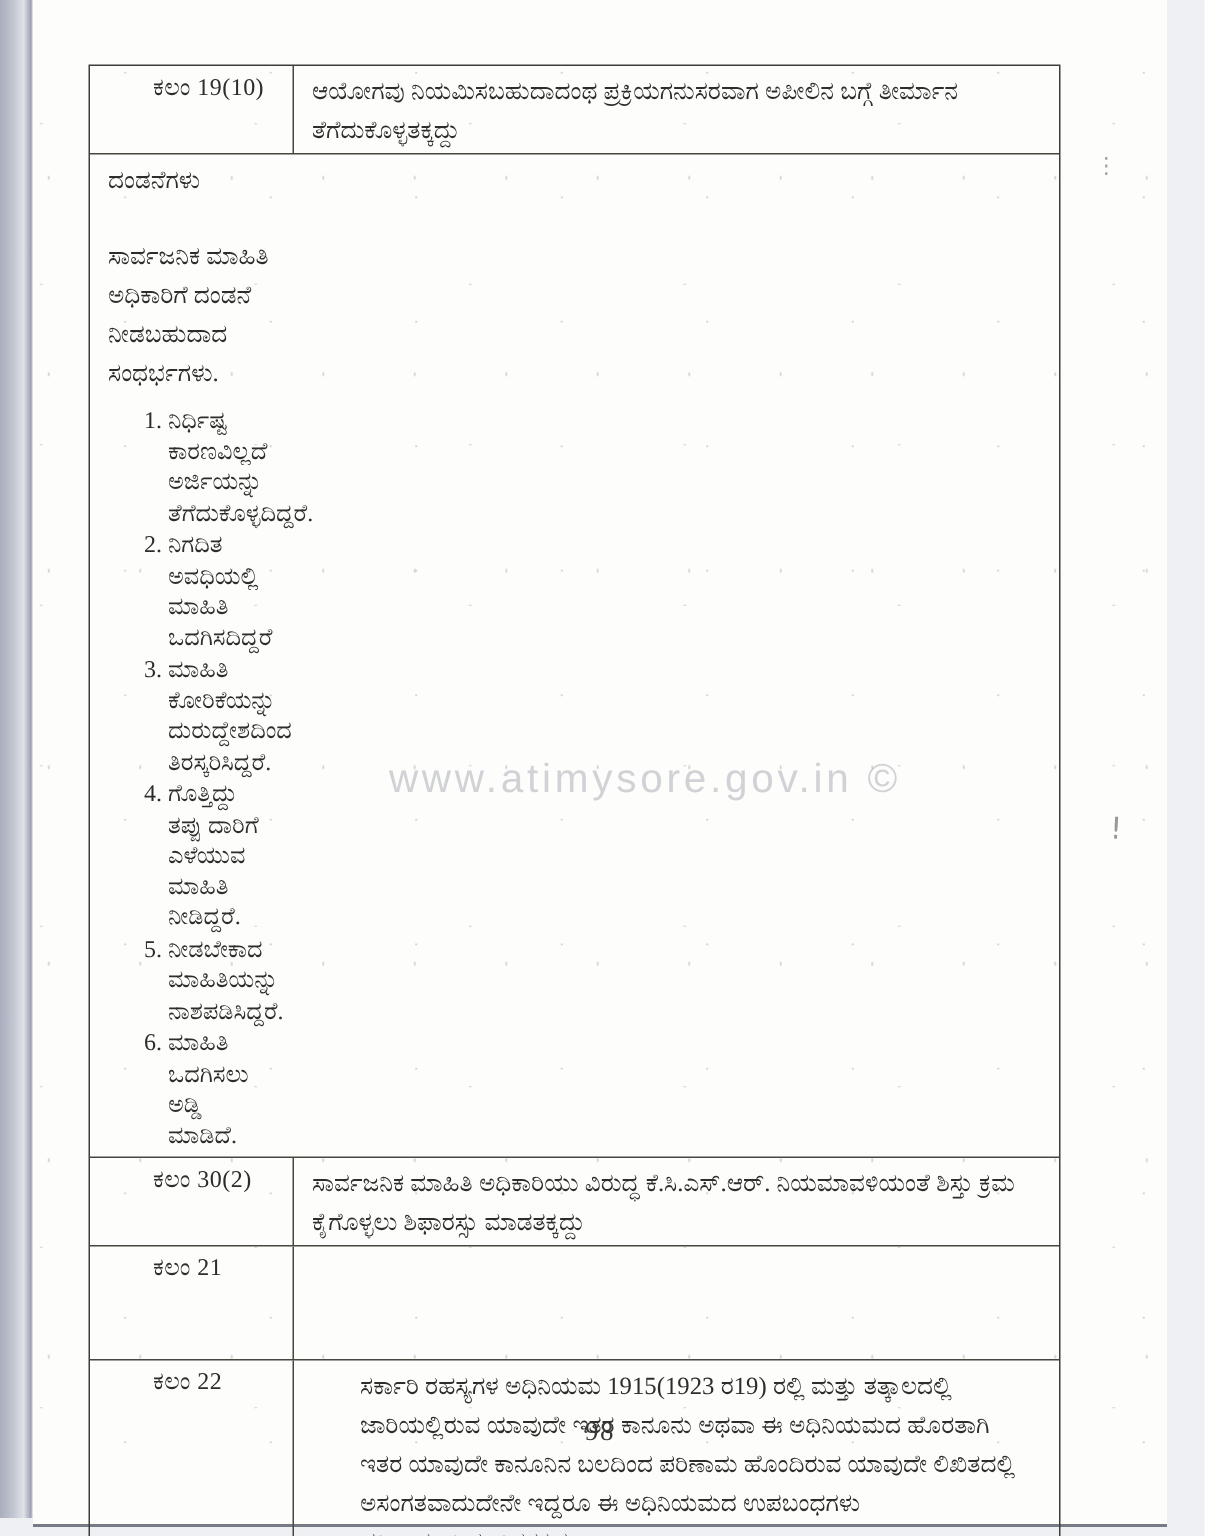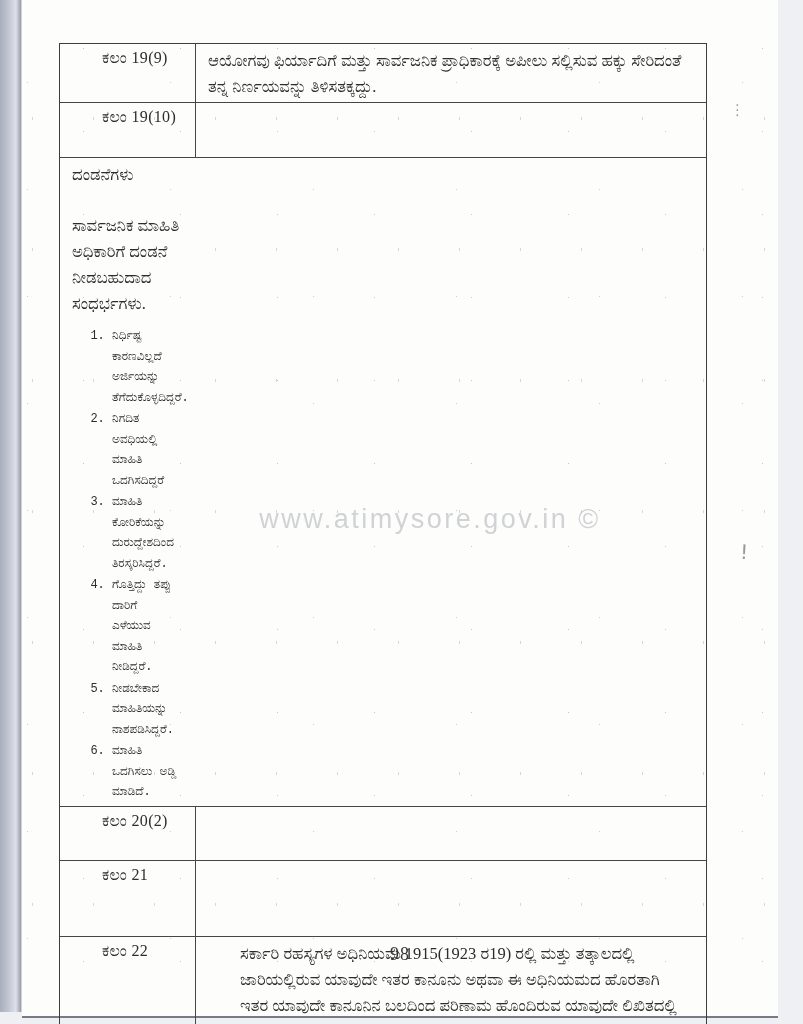--- a/index.html
+++ b/index.html
@@ -45,21 +45,21 @@
     font-size:16.5px;line-height:26px;
   }
   .r1{min-height:52px;} .r2{min-height:54px;} .r3{min-height:200px;}
   .r4{min-height:53px;} .r5{min-height:75px;} .r6{min-height:119px;gap:32px;} .r7{min-height:102px;}
   .sub-heading{margin:0;}
   .sub-intro{margin-top:25px;}
   .penalty-list{
     margin:9px 0 0 0;padding-left:40px;
     list-style:decimal;
   }
-  .penalty-list li{line-height:20.5px;margin:0 0 1px 0;font-size:12px;font-family:Liberation Mono, monospace;}
+  .penalty-list li{line-height:20.5px;margin:0 0 1px 0;font-size:16px;}
   .watermark{
     position:absolute;left:128px;top:464px;width:560px;
     text-align:center;white-space:nowrap;
     font-family:Liberation Sans, sans-serif;
     font-size:27px;letter-spacing:2.5px;
     color:rgba(146,149,162,0.42);
     z-index:5;pointer-events:none;margin-top:40px;
   }
   .page-number{
     position:absolute;left:0;top:912px;width:100%;
@@ -79,46 +79,44 @@
 </head>
 <body>
 
 <div class="scan">
   <div class="edge-left"></div>
 
   <div class="page">
 
     <div class="doc-table">
 
-      <div class="row r1">
-        <div class="label-cell">ಕಲಂ 19(9)</div>
-        <div class="text-cell">ಆಯೋಗವು ಫಿರ್ಯಾದಿಗೆ ಮತ್ತು ಸಾರ್ವಜನಿಕ ಪ್ರಾಧಿಕಾರಕ್ಕೆ ಅಪೀಲು ಸಲ್ಲಿಸುವ ಹಕ್ಕು ಸೇರಿದಂತೆ ತನ್ನ ನಿರ್ಣಯವನ್ನು ತಿಳಿಸತಕ್ಕದ್ದು.</div>
-      </div>
 
       <div class="row r2">
         <div class="label-cell">ಕಲಂ 19(10)</div>
+        <div class="text-cell">ಆಯೋಗವು ನಿಯಮಿಸಬಹುದಾದಂಥ ಪ್ರಕ್ರಿಯಗನುಸರವಾಗ ಅಪೀಲಿನ ಬಗ್ಗೆ ತೀರ್ಮಾನ ತೆಗೆದುಕೊಳ್ಳತಕ್ಕದ್ದು</div>
       </div>
 
       <div class="row r3">
         <div class="text-cell">
           <div class="sub-heading">ದಂಡನೆಗಳು</div>
           <div class="sub-intro">ಸಾರ್ವಜನಿಕ ಮಾಹಿತಿ ಅಧಿಕಾರಿಗೆ ದಂಡನೆ ನೀಡಬಹುದಾದ ಸಂಧರ್ಭಗಳು.</div>
           <ol class="penalty-list">
             <li>ನಿರ್ಧಿಷ್ಟ ಕಾರಣವಿಲ್ಲದೆ ಅರ್ಜಿಯನ್ನು ತೆಗೆದುಕೊಳ್ಳದಿದ್ದರೆ.</li>
             <li>ನಿಗದಿತ ಅವಧಿಯಲ್ಲಿ ಮಾಹಿತಿ ಒದಗಿಸದಿದ್ದರೆ</li>
             <li>ಮಾಹಿತಿ ಕೋರಿಕೆಯನ್ನು ದುರುದ್ದೇಶದಿಂದ ತಿರಸ್ಕರಿಸಿದ್ದರೆ.</li>
             <li>ಗೊತ್ತಿದ್ದು ತಪ್ಪು ದಾರಿಗೆ ಎಳೆಯುವ ಮಾಹಿತಿ ನೀಡಿದ್ದರೆ.</li>
             <li>ನೀಡಬೇಕಾದ ಮಾಹಿತಿಯನ್ನು ನಾಶಪಡಿಸಿದ್ದರೆ.</li>
             <li>ಮಾಹಿತಿ ಒದಗಿಸಲು ಅಡ್ಡಿ ಮಾಡಿದೆ.</li>
           </ol>
         </div>
       </div>
 
       <div class="row r4">
-        <div class="label-cell">ಕಲಂ 20(2)</div>
+        <div class="label-cell">ಕಲಂ 30(2)</div>
+        <div class="text-cell">ಸಾರ್ವಜನಿಕ ಮಾಹಿತಿ ಅಧಿಕಾರಿಯು ವಿರುದ್ಧ ಕೆ.ಸಿ.ಎಸ್.ಆರ್. ನಿಯಮಾವಳಿಯಂತೆ ಶಿಸ್ತು ಕ್ರಮ ಕೈಗೊಳ್ಳಲು ಶಿಫಾರಸ್ಸು ಮಾಡತಕ್ಕದ್ದು</div>
       </div>
 
       <div class="row r5">
         <div class="label-cell">ಕಲಂ 21</div>
       </div>
 
       <div class="row r6">
         <div class="label-cell">ಕಲಂ 22</div>
         <div class="text-cell">ಸರ್ಕಾರಿ ರಹಸ್ಯಗಳ ಅಧಿನಿಯಮ 1915(1923 ರ19) ರಲ್ಲಿ ಮತ್ತು ತತ್ಕಾಲದಲ್ಲಿ ಜಾರಿಯಲ್ಲಿರುವ ಯಾವುದೇ ಇತರ ಕಾನೂನು ಅಥವಾ ಈ ಅಧಿನಿಯಮದ ಹೊರತಾಗಿ ಇತರ ಯಾವುದೇ ಕಾನೂನಿನ ಬಲದಿಂದ ಪರಿಣಾಮ ಹೊಂದಿರುವ ಯಾವುದೇ ಲಿಖಿತದಲ್ಲಿ ಅಸಂಗತವಾದುದೇನೇ ಇದ್ದರೂ ಈ ಅಧಿನಿಯಮದ ಉಪಬಂಧಗಳು ಪರಿಣಾವಕಾರಿಯಾಗಿರತಕ್ಕದ್ದು.</div>
       </div>

